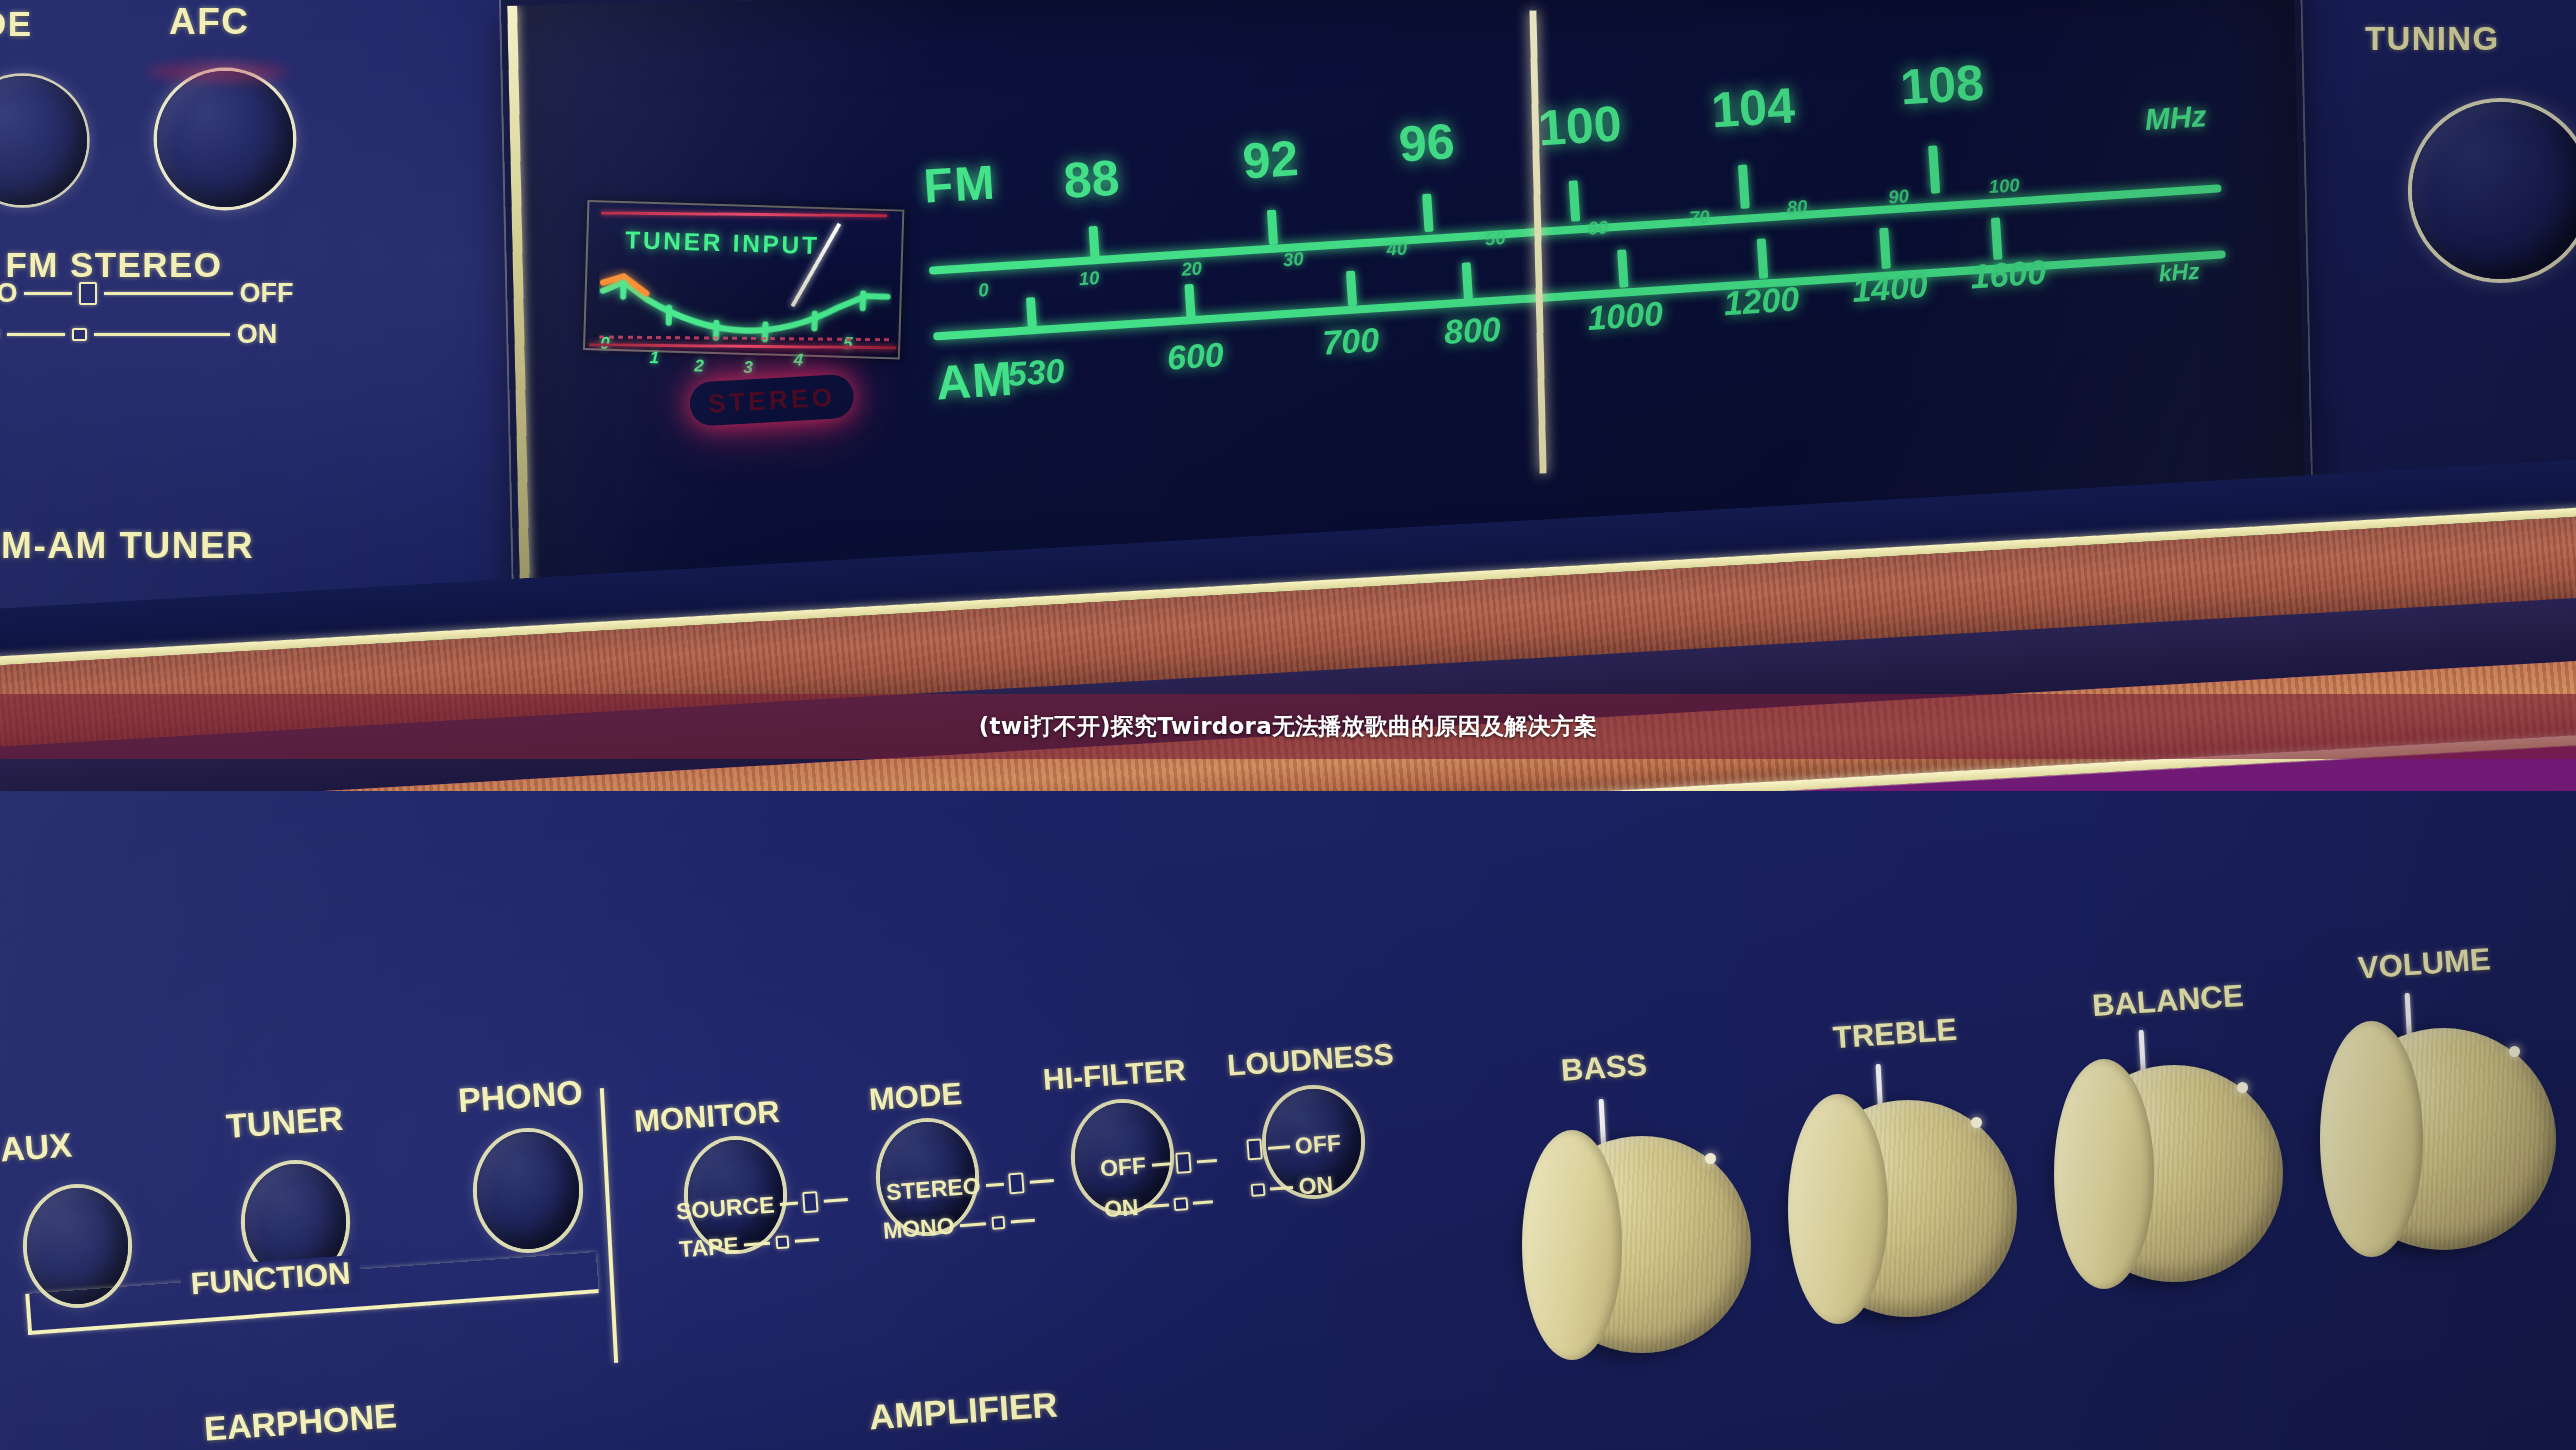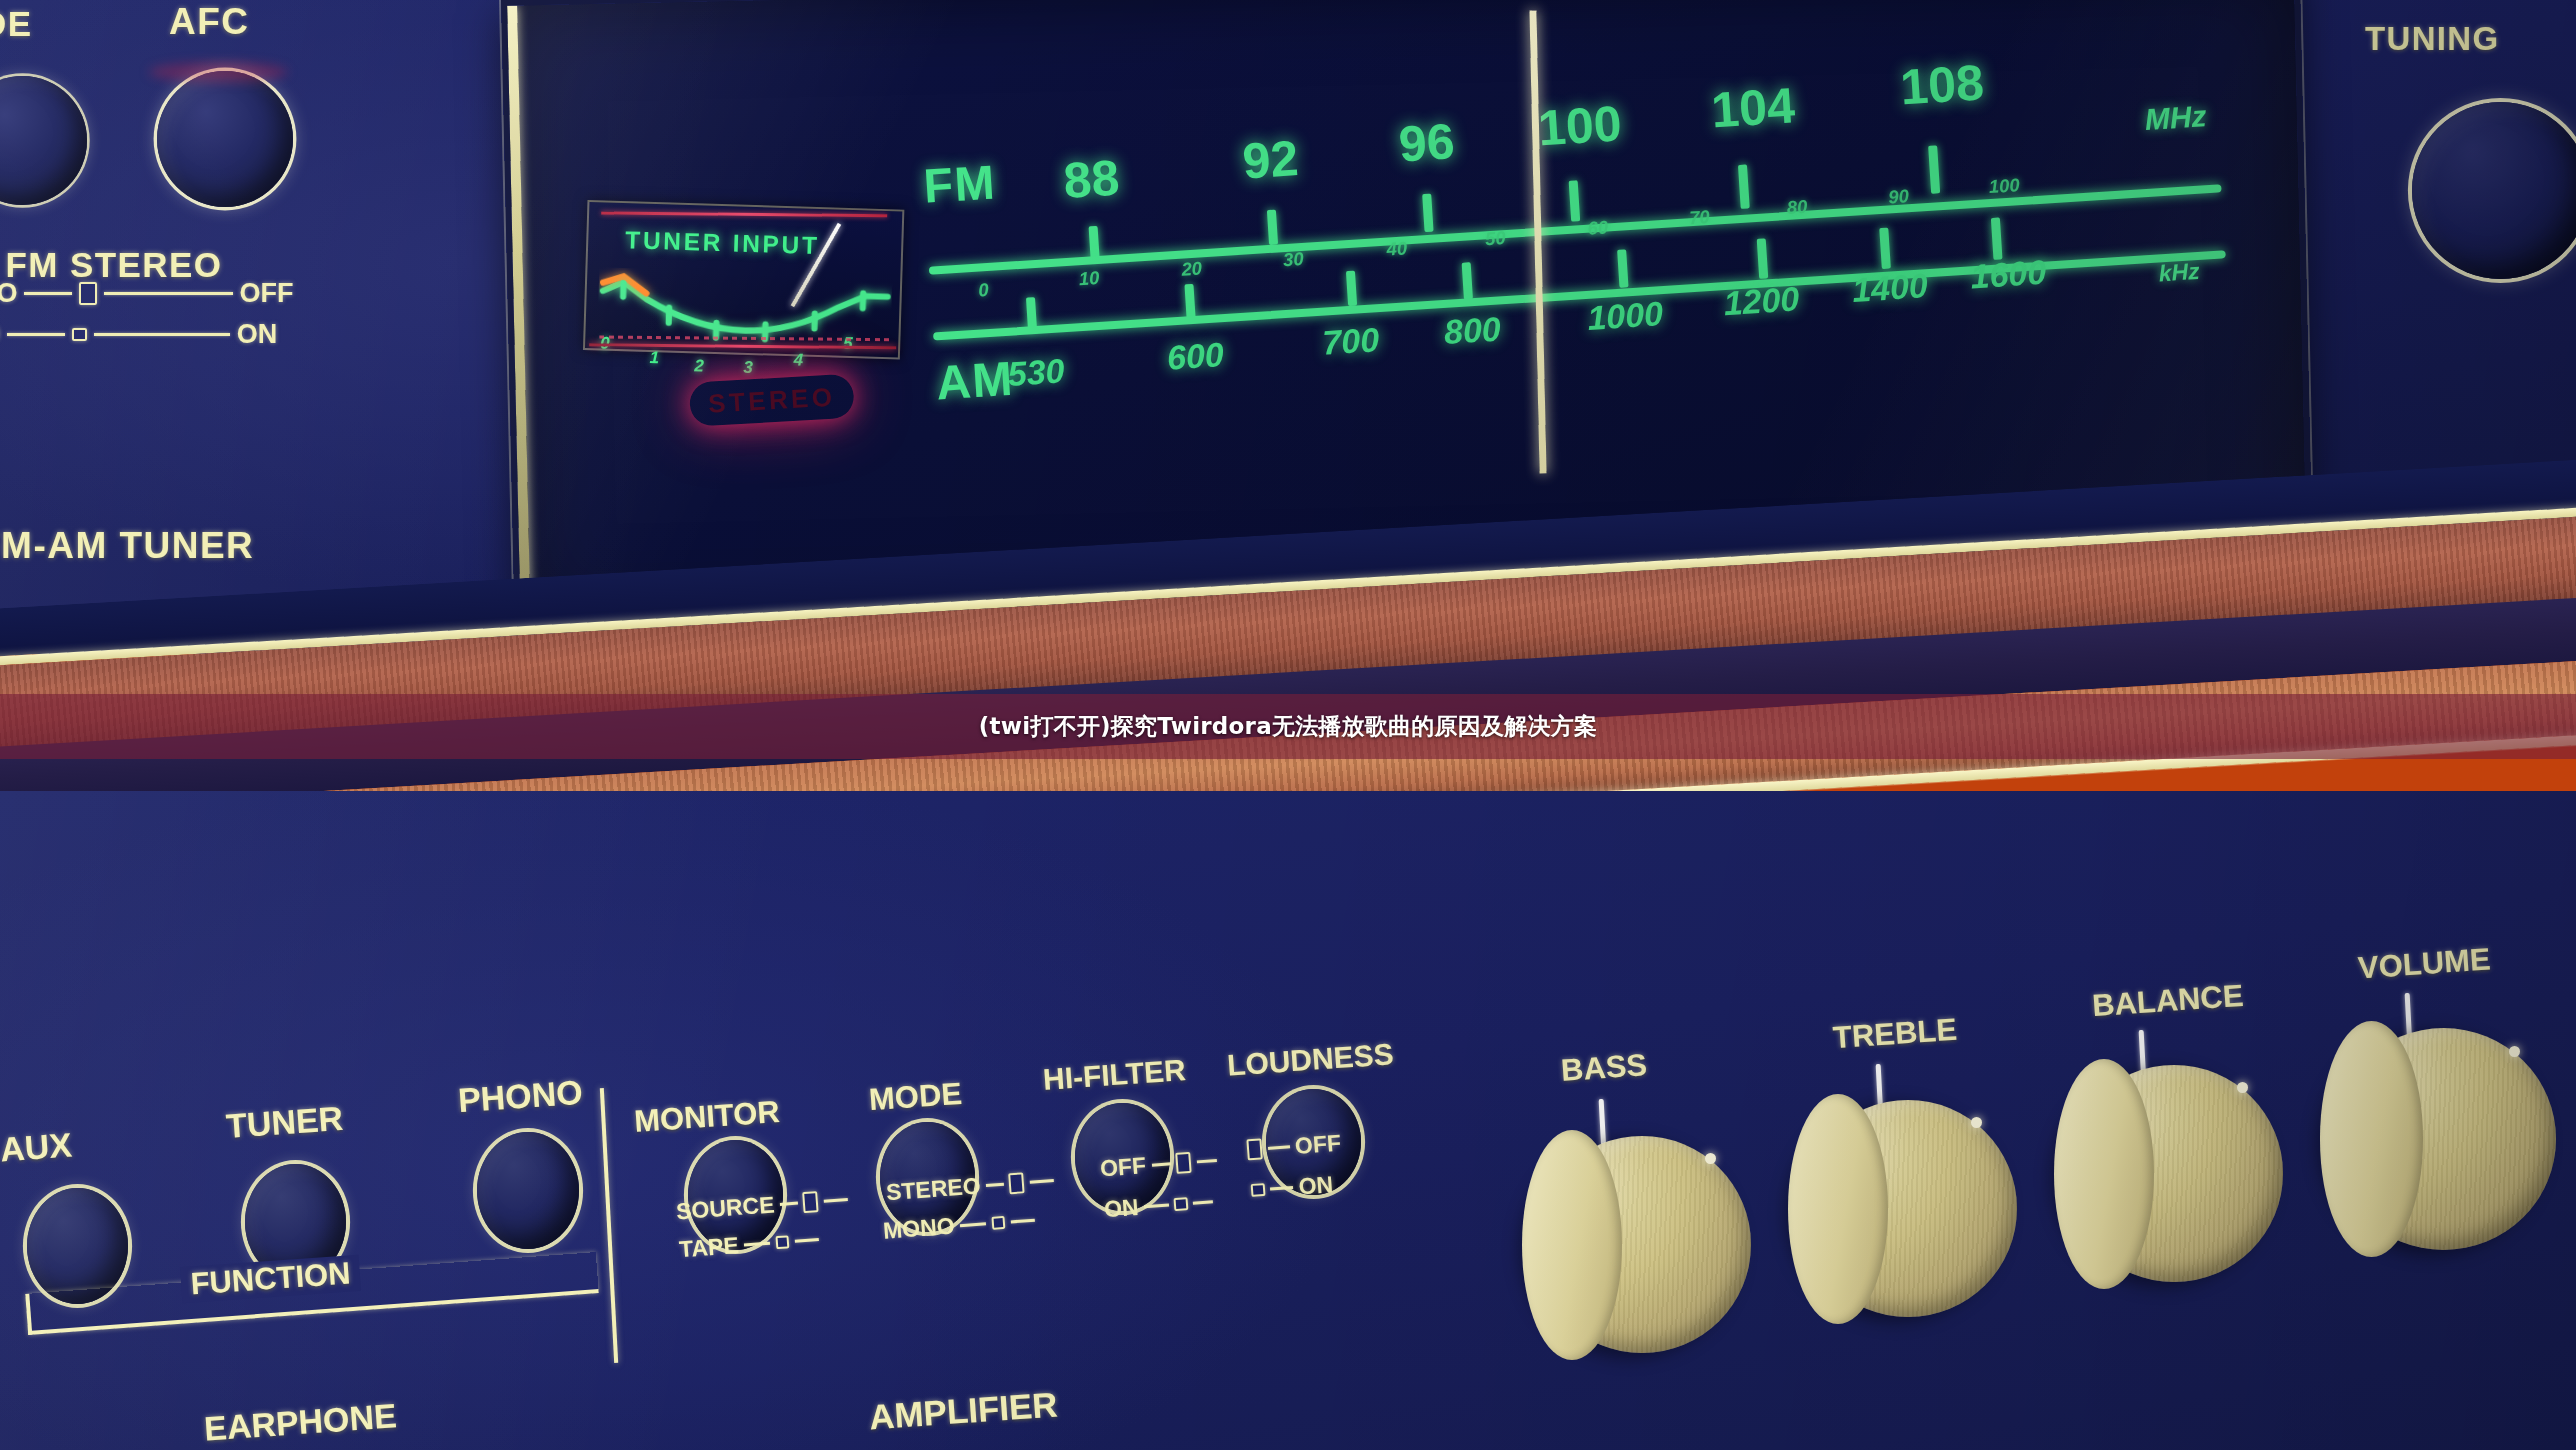--- a/index.html
+++ b/index.html
@@ -1,20 +1,20 @@
 <!DOCTYPE html>
 <html style="font-size:11px"><head>
 <meta charset="utf-8">
 <style>
   * { margin:0; padding:0; box-sizing:border-box; }
   html,body { width:2576px; height:1450px; overflow:hidden; background:#10123a;
               font-family:"Liberation Sans", sans-serif; }
 
   #stage { position:relative; width:2576px; height:1450px; overflow:hidden;
-           background:#c2410c; }
+           background:#701a75; }
 
   
   .tuner-panel {
     position:absolute; left:0; top:0; width:2576px; height:654px;
     background:
       radial-gradient(ellipse 954px 477px at 18% 40%, #252b6e 0%, rgba(28,33,92,0) 70%),
       linear-gradient(172deg, #1d2468 0%, #1b2163 38%, #171d58 70%, #141a4d 100%);
   }
   .tuner-panel::after{
     content:""; position:absolute; inset:0;

